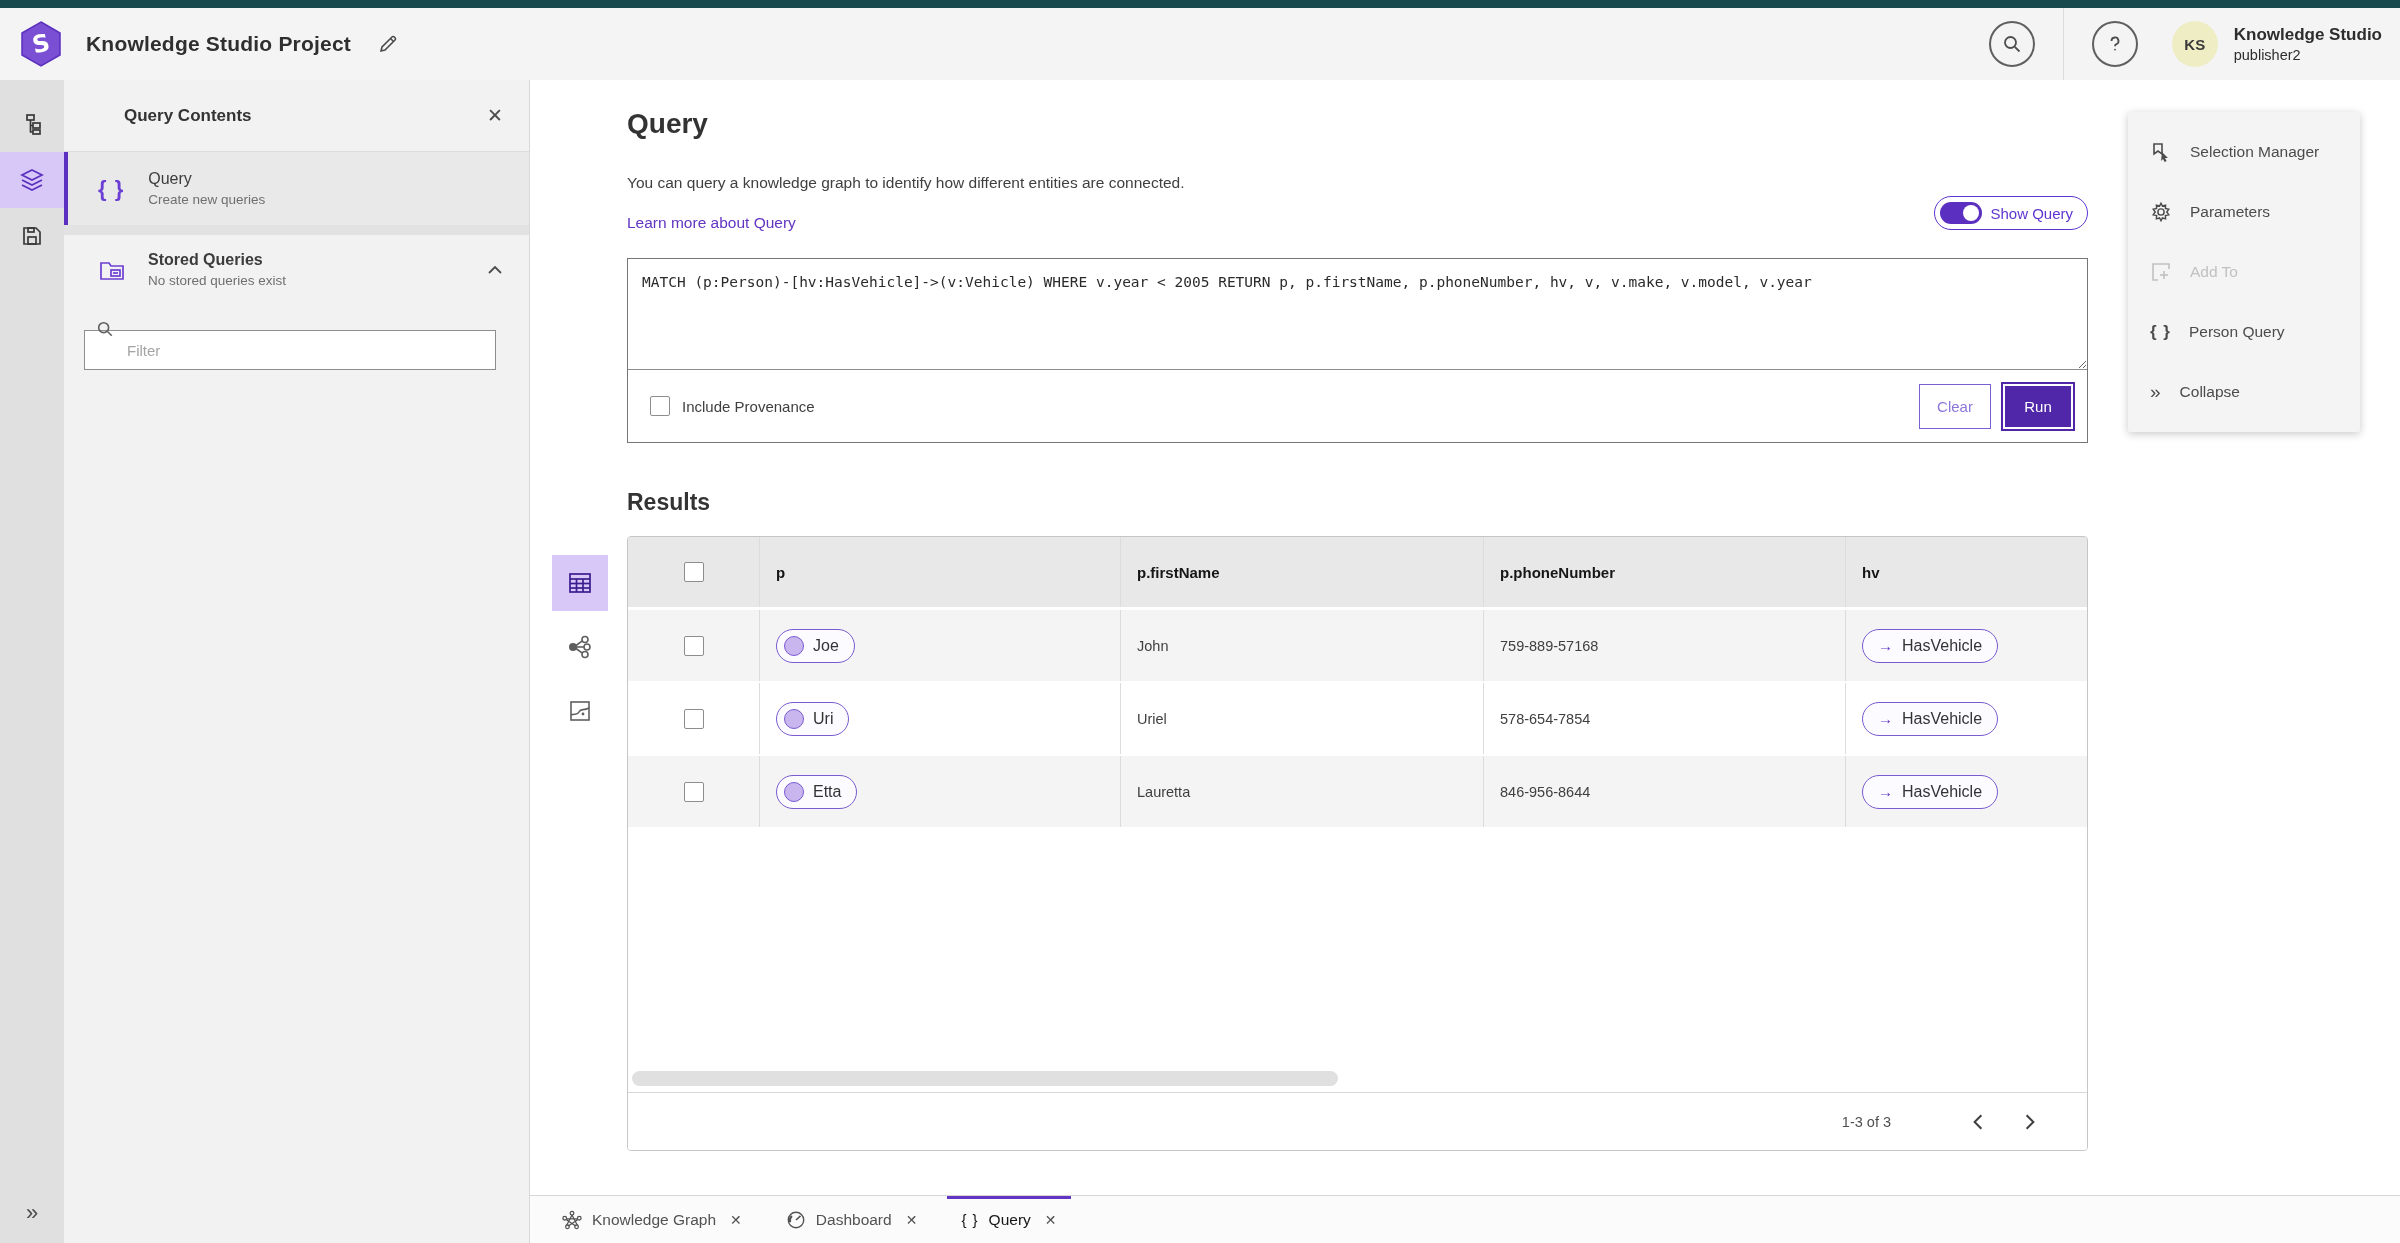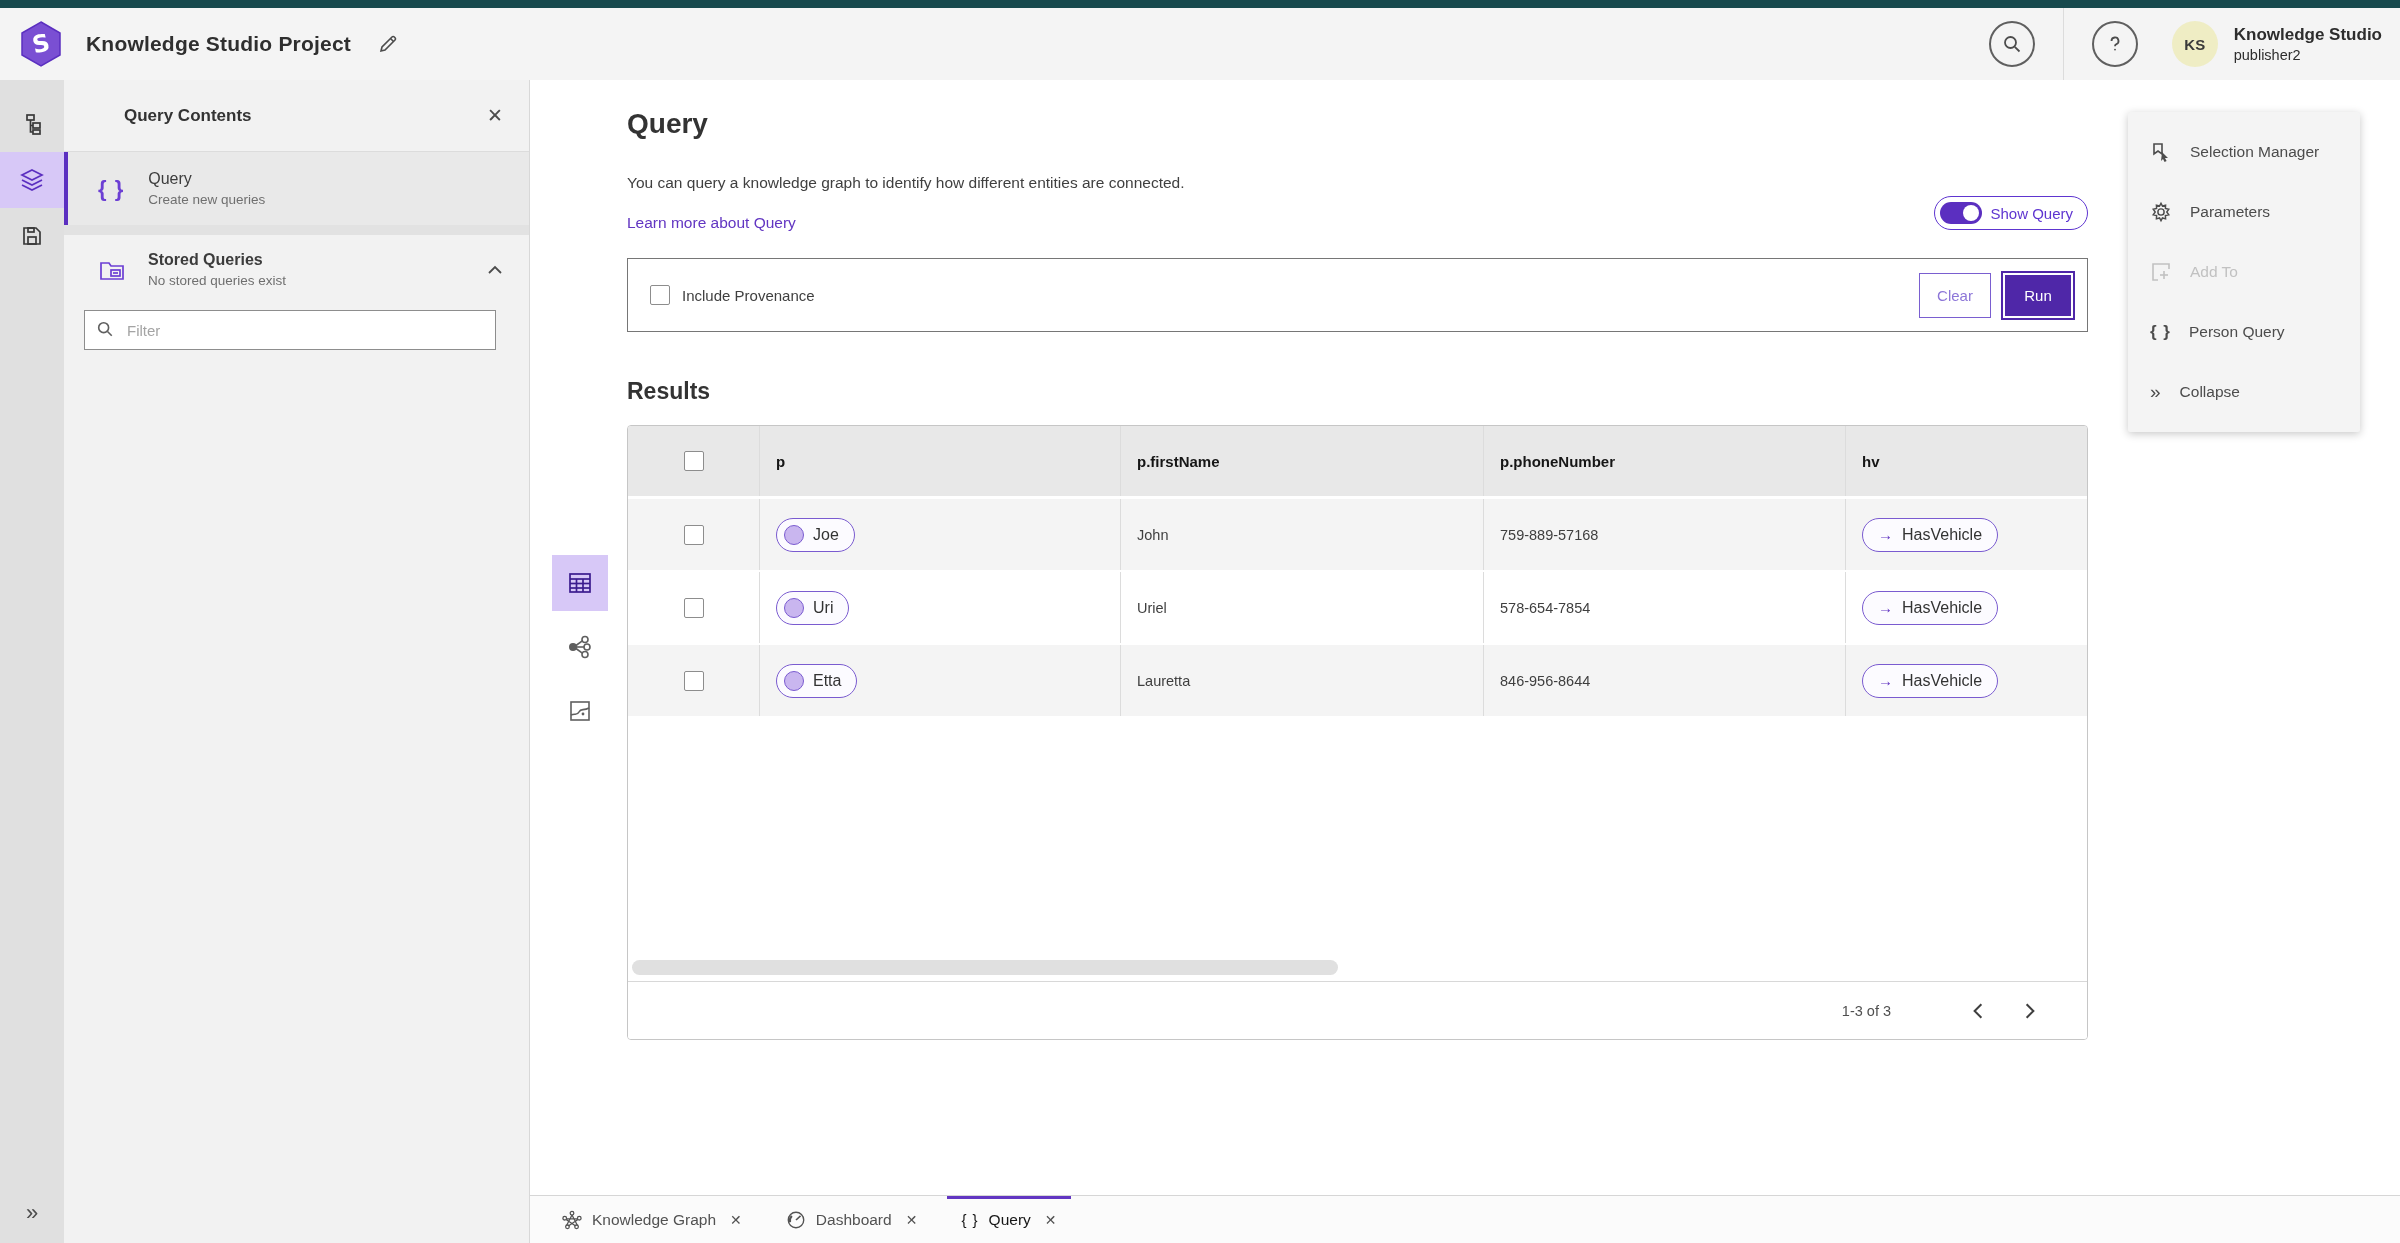--- a/index.html
+++ b/index.html
@@ -42,21 +42,21 @@
   .panel-item { position:relative; display:flex; align-items:center; gap:24px; padding:18px 26px 18px 34px; background:#e9e9e9; cursor:pointer; }
   .panel-item .sel-bar { position:absolute; left:0; top:0; bottom:0; width:4px; background:#5b2fc0; }
   .braces-icon { font-size:22px; font-weight:bold; color:#6c3fd4; letter-spacing:1px; }
   .item-label { font-size:16px; color:#3c3c3c; }
   .item-sub { font-size:13.5px; color:#6f6f6f; margin-top:4px; }
   .section-gap { height:10px; background:#e2e2e2; }
   .stored-header { display:flex; align-items:center; gap:22px; padding:16px 26px 10px 34px; cursor:pointer; }
   .stored-header .chev { margin-left:auto; color:#4c4c4c; }
   .filter-wrap { margin:12px 33px 18px 20px; position:relative; }
   .filter-input { width:100%; height:40px; border:1px solid #8d8d8d; background:#fff; padding:0 12px 0 42px;
-    font-size:15px; color:#333; font-family:"Liberation Sans",sans-serif; }
+    font-size:15px; color:#333; font-family:"Liberation Sans",sans-serif;margin-top:20px; }
   .filter-input::placeholder { color:#a4a4a4; }
   .filter-mag { position:absolute; left:12px; top:10px; color:#5f5f5f; }
 
   
   .main-col { flex:1; display:flex; flex-direction:column; background:#fff; min-width:0; }
   .main { position:relative; flex:1; overflow:hidden; }
   .content { position:absolute; left:97px; top:0; width:1461px; }
   .page-title { font-size:28px; font-weight:bold; color:#333; margin-top:28px; }
   .page-desc { font-size:15.5px; color:#404040; margin-top:34px; }
   .learn-link { display:inline-block; font-size:15.5px; color:#6236c2; margin-top:22px; text-decoration:none; cursor:pointer; }
@@ -262,20 +262,21 @@
           <a class="learn-link">Learn more about Query</a>
 
           <div class="toggle-pill">
             <span class="switch">
                 <span class="knob"></span>
               </span>
             <span class="toggle-label">Show Query</span>
           </div>
 
           <div class="query-box">
+            <textarea class="query-textarea" spellcheck="false" style="">MATCH (p:Person)-[hv:HasVehicle]-&gt;(v:Vehicle) WHERE v.year &lt; 2005 RETURN p, p.firstName, p.phoneNumber, hv, v, v.make, v.model, v.year</textarea>
             <div class="query-footer">
               <div class="checkbox"></div>
               <div class="prov-label">Include Provenance</div>
               <button class="btn-clear">Clear</button>
               <button class="btn-run">Run</button>
             </div>
           </div>
 
           <h2 class="results-title">Results</h2>
 

